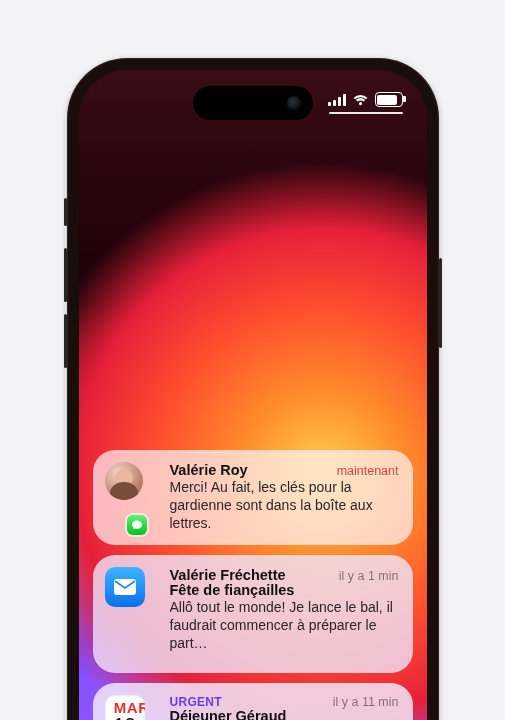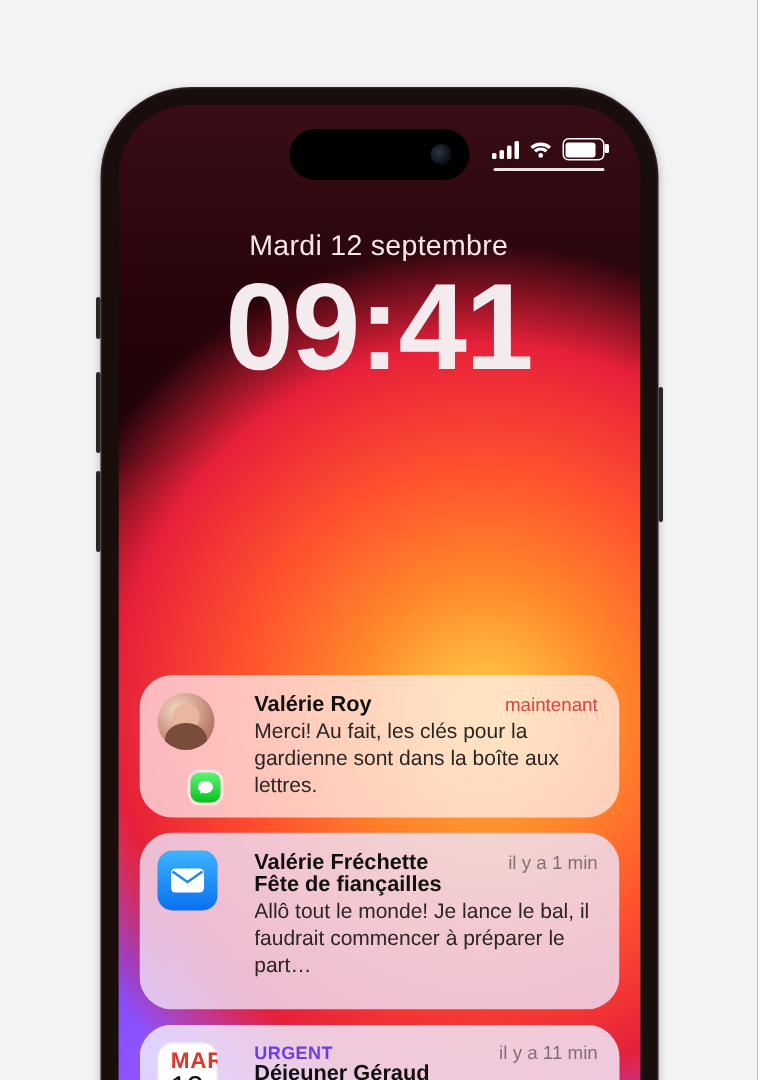--- a/index.html
+++ b/index.html
@@ -232,24 +232,20 @@
           <svg width="17" height="13" viewBox="0 0 17 13">
             <path d="M8.5 12.2a1.6 1.6 0 1 0 0-3.2 1.6 1.6 0 0 0 0 3.2zM3.1 6.3a8.2 8.2 0 0 1 10.8 0l1.5-1.6a10.4 10.4 0 0 0-13.8 0l1.5 1.6zM5.4 8.6a5 5 0 0 1 6.2 0l1.5-1.6a7.2 7.2 0 0 0-9.2 0l1.5 1.6z" fill="#fff"></path>
           </svg>
         </div>
         <div class="battery">
             <div class="fill"></div>
           </div>
       </div>
       <div class="status-underline"></div>
 
-      <div class="datetime">
-        <div class="date">Mardi 12 septembre</div>
-        <div class="time">09:41</div>
-      </div>
 
       <div class="notifs">
 
         <div class="card card1">
           <div class="icon-wrap">
             <div class="avatar"></div>
             <div class="app-badge">
               <svg width="12" height="12" viewBox="0 0 24 24">
                   <path fill="#fff" d="M12 3C6.5 3 2 6.8 2 11.3c0 2.5 1.4 4.8 3.6 6.3l-.8 3.1 3.4-1.6c1.2.4 2.4.6 3.8.6 5.5 0 10-3.8 10-8.4S17.5 3 12 3z"></path>
                 </svg>

